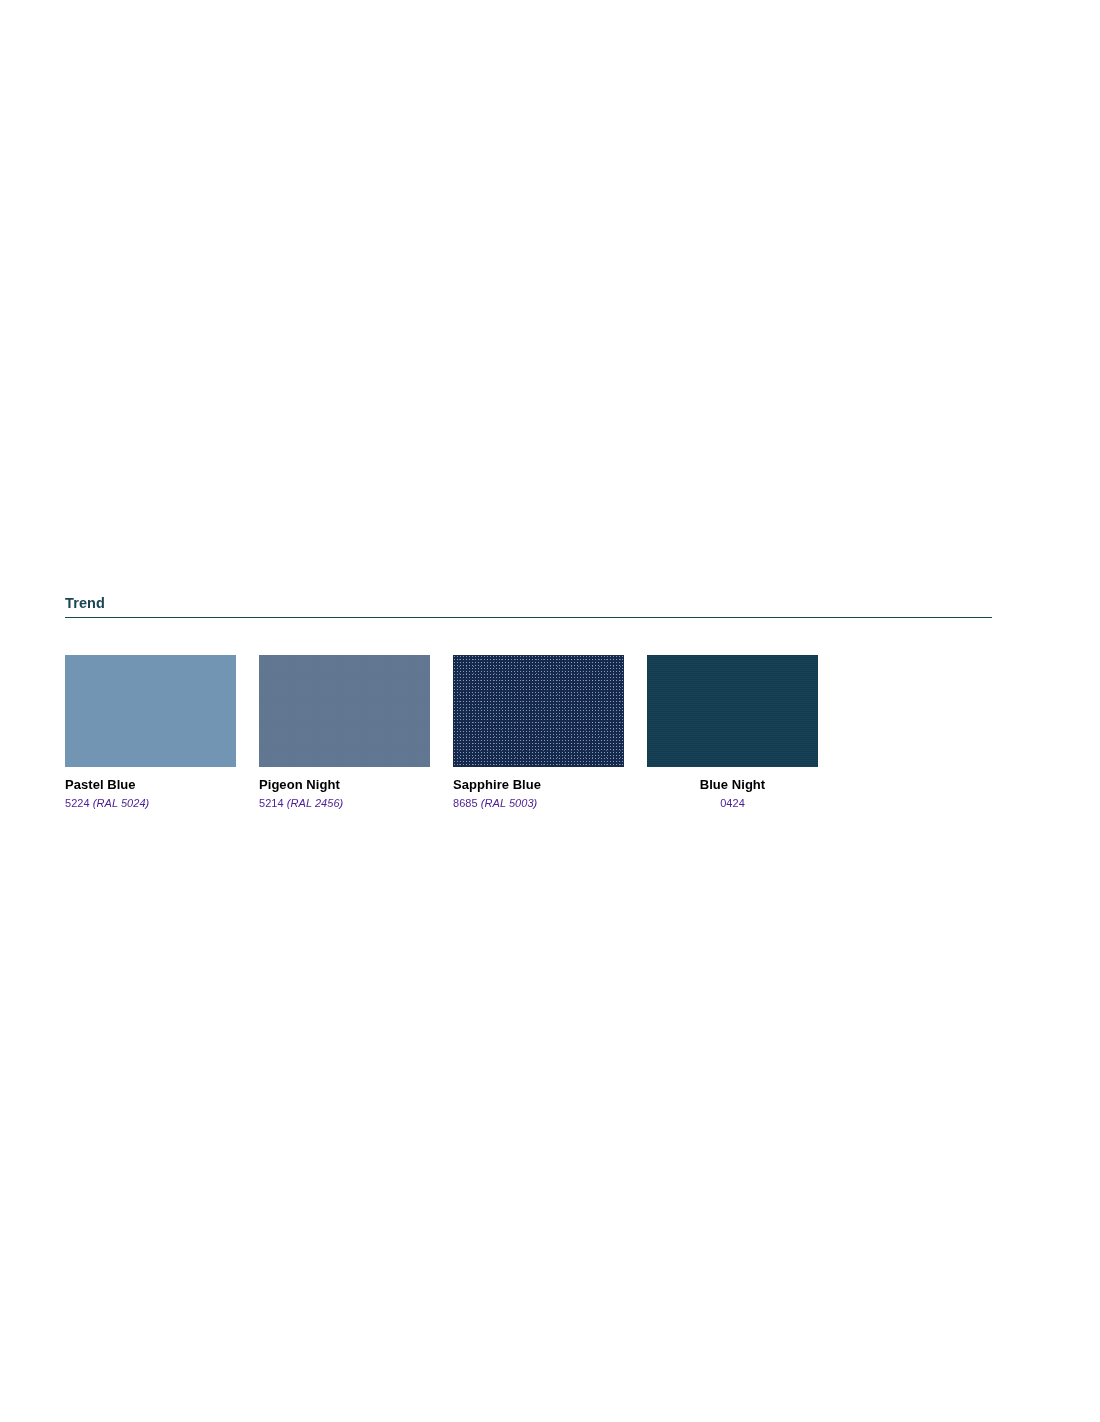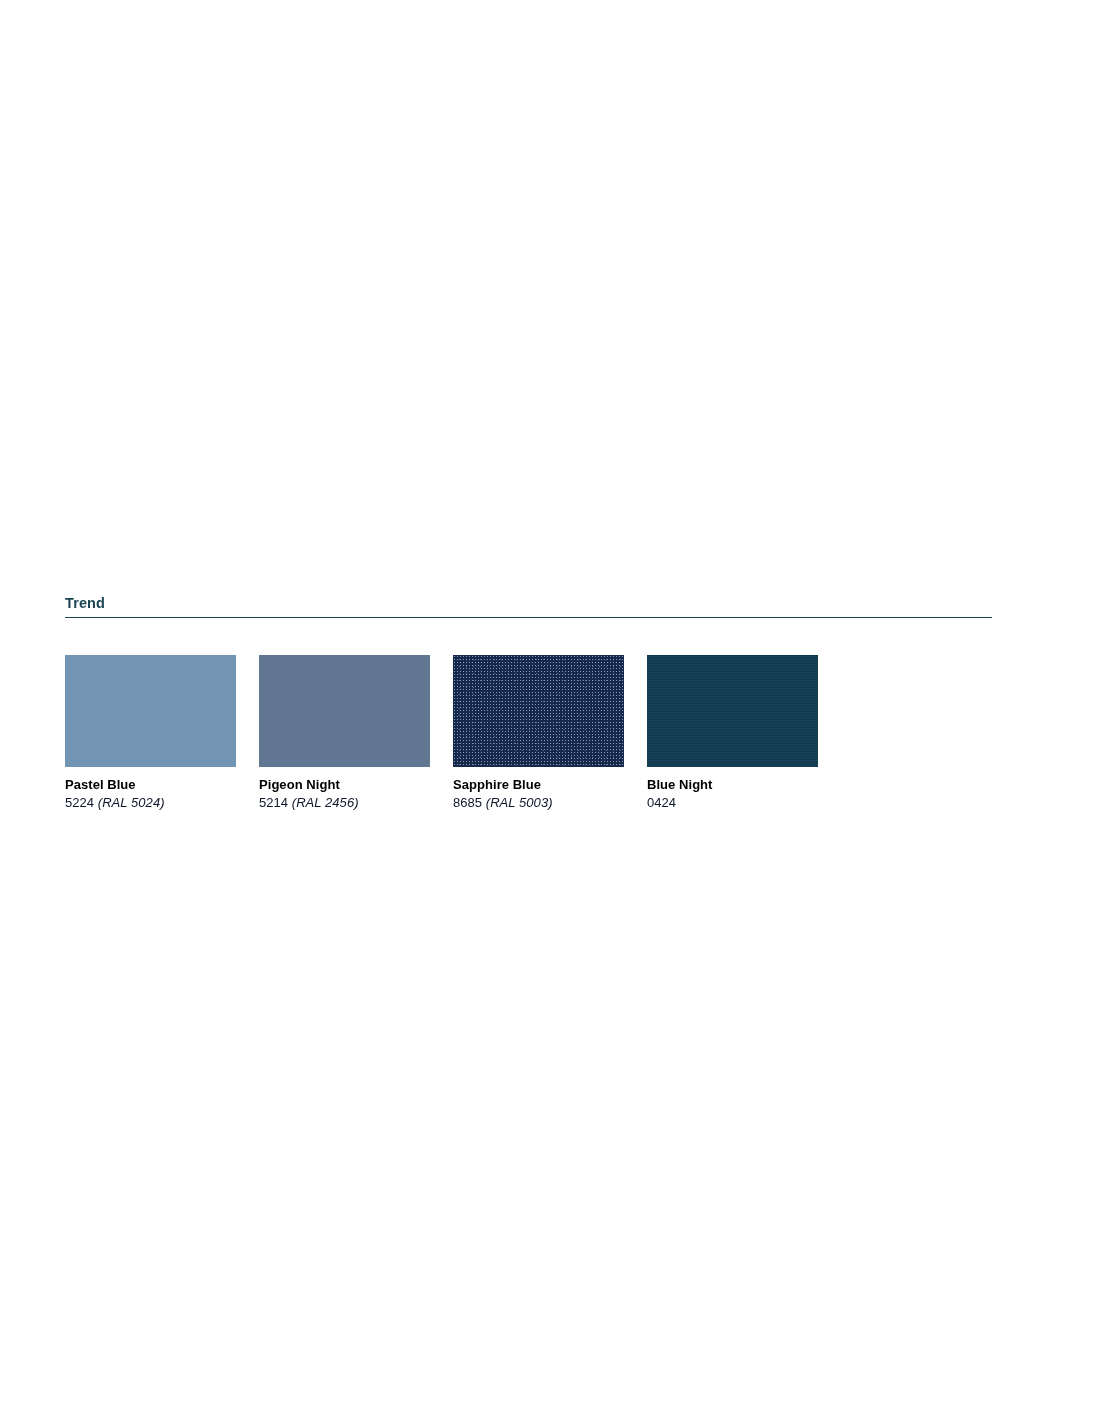--- a/index.html
+++ b/index.html
@@ -58,20 +58,21 @@
     display: flex;
     flex-direction: row;
     align-items: flex-start;
   }
   .swatch-cell {
     width: 171px;
     margin-right: 23px;
   }
   .swatch-cell:last-child {
     margin-right: 12px;
+    text-align: center;
   }
   .swatch-chip {
     width: 171px;
     height: 112px;
     position: relative;
     overflow: hidden;
   }
   .swatch-chip .grain {
     position: absolute;
     left: 0; top: 0; right: 0; bottom: 0;
@@ -105,23 +106,23 @@
   .swatch-name {
     margin-top: 10px;
     font-size: 13px;
     font-weight: bold;
     color: #000000;
     line-height: 15px;
     letter-spacing: 0.05px;
   }
   .swatch-code {
     margin-top: 3px;
-    font-size: 13px;
+    font-size: 11px;
     font-weight: normal;
-    color: #0f172a;
+    color: #4c1d95;
     line-height: 16px;
     letter-spacing: 0.05px;
     white-space: nowrap;
   }
   .swatch-code .ral {
     font-style: italic;
   }
 </style>
 </head>
 <body>

